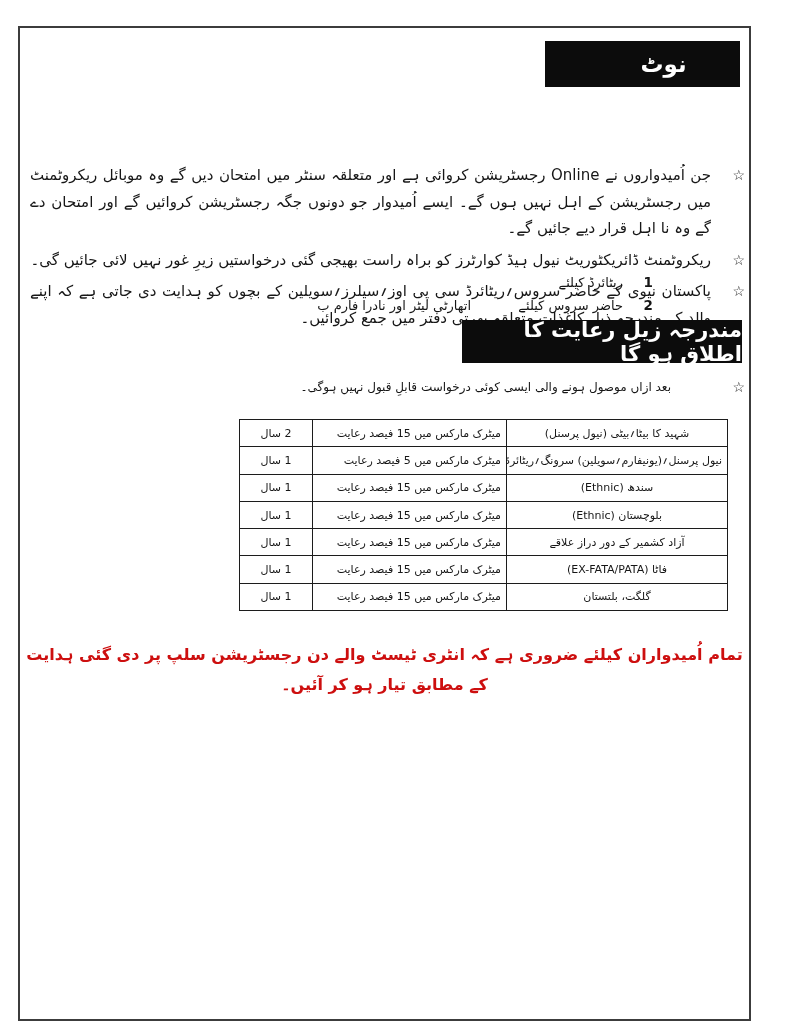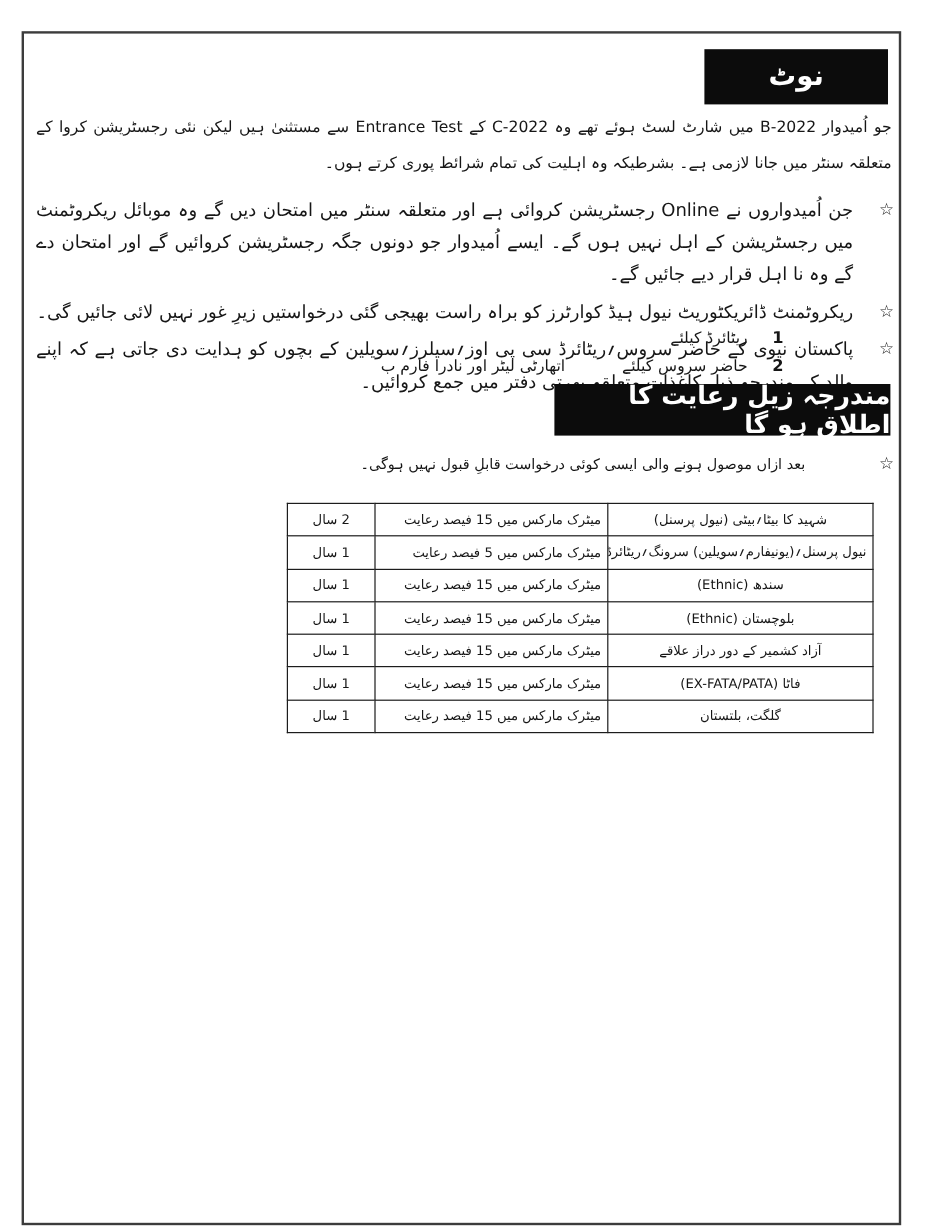--- a/index.html
+++ b/index.html
@@ -7,21 +7,21 @@
     width:791px;height:1024px;background:#ffffff;position:relative;overflow:hidden;
     font-family:"DejaVu Sans", sans-serif;color:#161616;
   }
   .page-frame{
     position:absolute;left:18px;top:26px;width:729px;height:991px;
     border:2px solid #3c3c3c;background:#ffffff;
   }
   .note-box{
     position:absolute;top:13px;right:9px;width:153px;height:46px;
     background:#0c0c0c;color:#ffffff;display:flex;align-items:center;justify-content:center;
-    font-size:23px;font-weight:bold;
+    font-size:23px;font-weight:bold;padding-left:42px;
   }
   .intro{
     position:absolute;top:64px;right:6px;left:10px;
     font-size:13px;line-height:30px;text-align:justify;
   }
   .bullets{
     position:absolute;top:134px;right:4px;left:10px;margin:0;padding:0;list-style:none;
   }
   .bullets li{display:flex;gap:16px;align-items:flex-start;margin-bottom:5px;}
   .bullets .star{width:18px;flex:0 0 auto;font-size:14px;line-height:26px;color:#222;}
@@ -72,21 +72,20 @@
 </style>
 </head>
 <body>
 
 <div class="page-frame">
 
   <div class="note-box">
     <span>نوٹ</span>
   </div>
 
-  <div class="intro">جو اُمیدوار B-2022 میں شارٹ لسٹ ہوئے تھے وہ C-2022 کے Entrance Test سے مستثنیٰ ہیں لیکن نئی رجسٹریشن کروا کے متعلقہ سنٹر میں جانا لازمی ہے۔ بشرطیکہ وہ اہلیت کی تمام شرائط پوری کرتے ہوں۔</div>
 
   <ul class="bullets">
 
   <li>
       <span class="star">☆</span>
       <span class="btext">جن اُمیدواروں نے Online رجسٹریشن کروائی ہے اور متعلقہ سنٹر میں امتحان دیں گے وہ موبائل ریکروٹمنٹ میں رجسٹریشن کے اہل نہیں ہوں گے۔ ایسے اُمیدوار جو دونوں جگہ رجسٹریشن کروائیں گے اور امتحان دے گے وہ نا اہل قرار دیے جائیں گے۔</span>
     </li>
       <li>
       <span class="star">☆</span>
       <span class="btext">ریکروٹمنٹ ڈائریکٹوریٹ نیول ہیڈ کوارٹرز کو براہ راست بھیجی گئی درخواستیں زیرِ غور نہیں لائی جائیں گی۔</span>
@@ -153,20 +152,21 @@
         <td class="dur">1 سال</td>
       </tr>
         <tr>
         <td class="cat">گلگت، بلتستان</td>
         <td class="conc">میٹرک مارکس میں 15 فیصد رعایت</td>
         <td class="dur">1 سال</td>
       </tr>
       </tbody>
   </table>
 
+  <div class="red-notice">تمام اُمیدواران کیلئے ضروری ہے کہ انٹری ٹیسٹ والے دن رجسٹریشن سلپ پر دی گئی ہدایت کے مطابق تیار ہو کر آئیں۔</div>
 
   <div class="online-info">
 
   <div class="info-line"></div>
       <div class="info-line"></div>
       <div class="info-line"></div>
     </div>
 
   <div class="centers-row r1">
 

